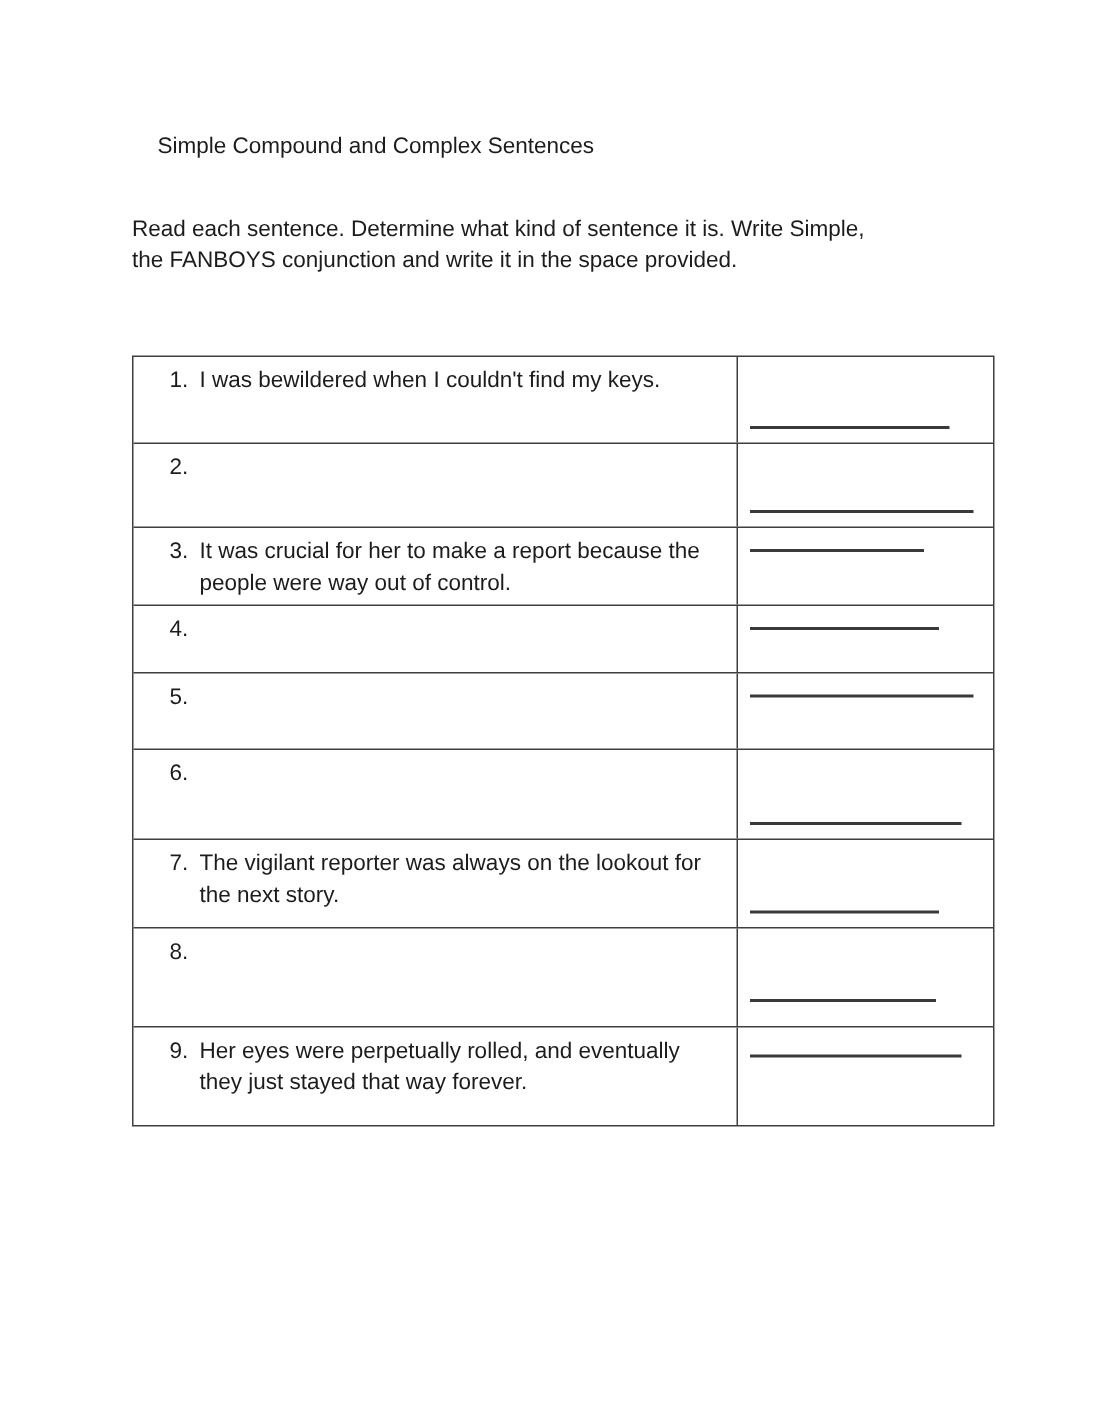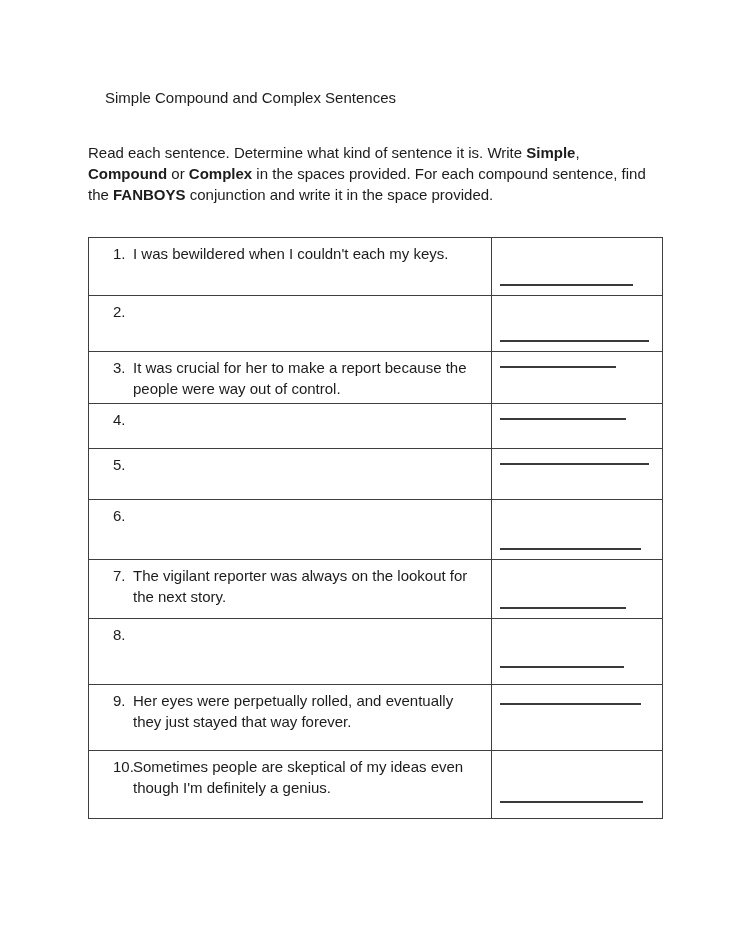--- a/index.html
+++ b/index.html
@@ -27,21 +27,21 @@
   .instructions {
     position: absolute;
     left: 88px;
     top: 142px;
     width: 580px;
     font-size: 15px;
     line-height: 21px;
     color: #1c1c1c;
   }
   .instructions .iline { white-space: pre; }
-  .instructions b { font-weight: bold; text-align: center; }
+  .instructions b { font-weight: normal; text-align: center; }
 
   .ws-table {
     position: absolute;
     left: 88px;
     top: 237px;
     width: 575px;
     box-sizing: border-box;
     border: 1.5px solid #3f3f3f;
   }
   .row {
@@ -84,30 +84,29 @@
 </style>
 </head>
 <body>
 
 <div class="page">
 
   <div class="title">Simple Compound and Complex Sentences</div>
 
   <div class="instructions">
     <div class="iline"><span>Read each sentence. Determine what kind of sentence it is. Write </span><b>Simple</b><span>,</span></div>
-    <div class="iline"><b>Compound</b><span> or </span><b>Complex</b><span> in the spaces provided. For each compound sentence, find</span></div>
     <div class="iline"><span>the </span><b>FANBOYS</b><span> conjunction and write it in the space provided.</span></div>
   </div>
 
   <div class="ws-table">
 
     <div class="row" style="height:57px">
       <div class="cell-sentence">
         <span class="num">1.</span>
-        <span class="sentence">I was bewildered when I couldn't each my keys.</span>
+        <span class="sentence">I was bewildered when I couldn't find my keys.</span>
       </div>
       <div class="cell-answer pos-bottom">
         <div class="blank-line" style="width:133px"></div>
       </div>
     </div>
 
     <div class="row" style="height:56px">
       <div class="cell-sentence">
         <span class="num">2.</span>
       </div>
@@ -178,25 +177,15 @@
       <div class="cell-sentence">
         <span class="num">9.</span>
         <span class="sentence">Her eyes were perpetually rolled, and eventually
 they just stayed that way forever.</span>
       </div>
       <div class="cell-answer pos-top" style="padding-top:18px">
         <div class="blank-line" style="width:141px"></div>
       </div>
     </div>
 
-    <div class="row" style="height:68px">
-      <div class="cell-sentence">
-        <span class="num">10.</span>
-        <span class="sentence">Sometimes people are skeptical of my ideas even
-though I'm definitely a genius.</span>
-      </div>
-      <div class="cell-answer pos-bottom" style="padding-bottom:15px">
-        <div class="blank-line" style="width:143px"></div>
-      </div>
-    </div>
 
   </div>
 </div>
 
 </body></html>

